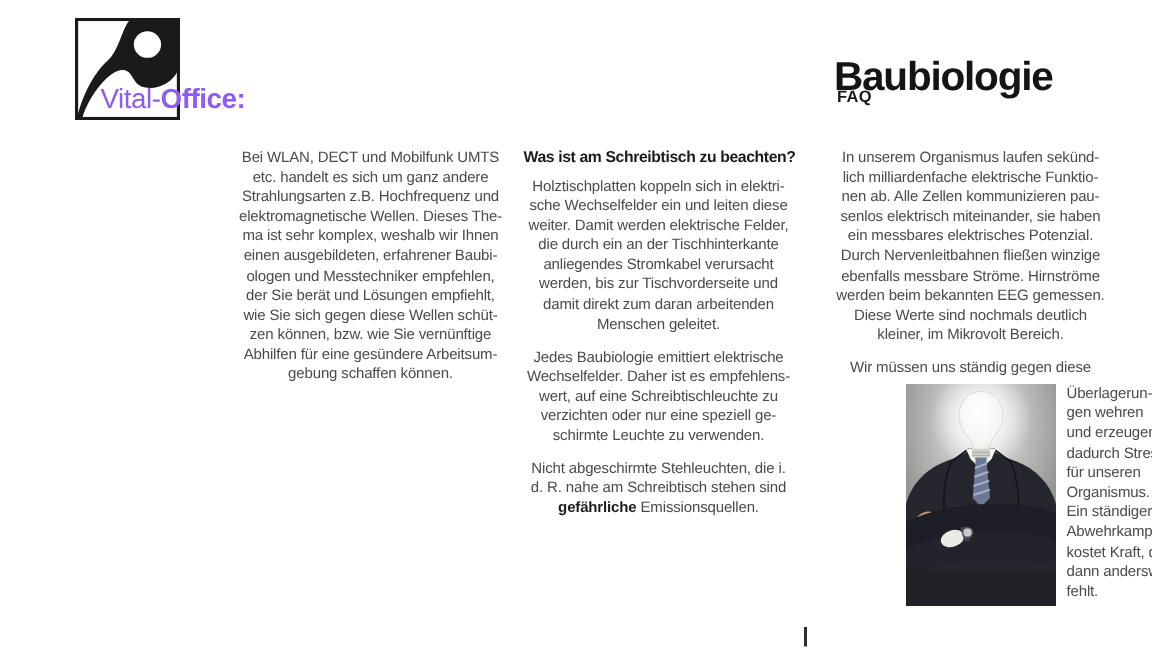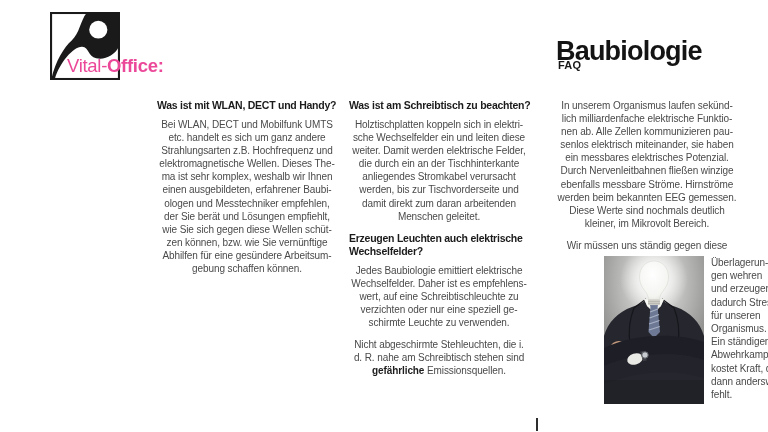--- a/index.html
+++ b/index.html
@@ -5,21 +5,21 @@
   html,body{margin:0;padding:0;background:#dcdcdc;}
   .stage{
     position:relative;width:768px;height:432px;background:#ffffff;
     overflow:hidden;font-family:"Liberation Sans",sans-serif;
     -webkit-font-smoothing:antialiased;
   }
   
   .logo-box{position:absolute;left:50px;top:12px;width:70px;height:68px;}
   .logo-box svg{display:block;width:100%;height:100%;}
   .brand{position:absolute;left:67px;top:56px;font-size:18.5px;line-height:20px;
-         color:#ec4899;letter-spacing:-0.3px;white-space:pre;}
+         color:#8b5cf6;letter-spacing:-0.3px;white-space:pre;}
   .brand .bold{font-weight:bold;}
   
   .page-title{position:absolute;left:556px;top:7px;font-size:27px;font-weight:bold;
               color:#141414;letter-spacing:-0.8px;white-space:pre;margin-top:29px;}
   .faq-label{position:absolute;left:558px;top:59px;font-size:11px;font-weight:bold;
              color:#161616;letter-spacing:0.2px;white-space:pre;}
   
   .col{position:absolute;top:99px;width:180px;}
   .col-1{left:157px;} .col-2{left:349px;} .col-3{left:557px;}
   .col h3{font-size:10.5px;font-weight:bold;line-height:13px;margin:0 0 6px;
@@ -48,21 +48,20 @@
       <path fill="#1a1a1a" d="M52,2 L98,2 L98,52 C92,64 78,71 66,68 C54,65 56,52 46,51 C34,50 14,74 7,98 L2,98 C8,72 20,52 31,42 C42,32 44,12 52,2 Z"></path>
       <circle cx="69" cy="26" r="13" fill="#ffffff"></circle>
     </svg>
   </div>
   <div class="brand"><span>Vital-</span><span class="bold">Office:</span></div>
 
   <div class="page-title">Baubiologie</div>
   <div class="faq-label">FAQ</div>
 
   <div class="col col-1">
-    <h3>Was ist mit WLAN, DECT und Handy?</h3>
     <p>Bei WLAN, DECT und Mobilfunk UMTS
 etc. handelt es sich um ganz andere
 Strahlungsarten z.B. Hochfrequenz und
 elektromagnetische Wellen. Dieses The-
 ma ist sehr komplex, weshalb wir Ihnen
 einen ausgebildeten, erfahrener Baubi-
 ologen und Messtechniker empfehlen,
 der Sie berät und Lösungen empfiehlt,
 wie Sie sich gegen diese Wellen schüt-
 zen können, bzw. wie Sie vernünftige
@@ -73,22 +72,20 @@
   <div class="col col-2">
     <h3>Was ist am Schreibtisch zu beachten?</h3>
     <p>Holztischplatten koppeln sich in elektri-
 sche Wechselfelder ein und leiten diese
 weiter. Damit werden elektrische Felder,
 die durch ein an der Tischhinterkante
 anliegendes Stromkabel verursacht
 werden, bis zur Tischvorderseite und
 damit direkt zum daran arbeitenden
 Menschen geleitet.</p>
-    <h3 class="sub">Erzeugen Leuchten auch elektrische
-Wechselfelder?</h3>
     <p>Jedes Baubiologie emittiert elektrische
 Wechselfelder. Daher ist es empfehlens-
 wert, auf eine Schreibtischleuchte zu
 verzichten oder nur eine speziell ge-
 schirmte Leuchte zu verwenden.</p>
     <p><span>Nicht abgeschirmte Stehleuchten, die i.
 d. R. nahe am Schreibtisch stehen sind
 </span><strong>gefährliche</strong><span> Emissionsquellen.</span></p>
   </div>
 

